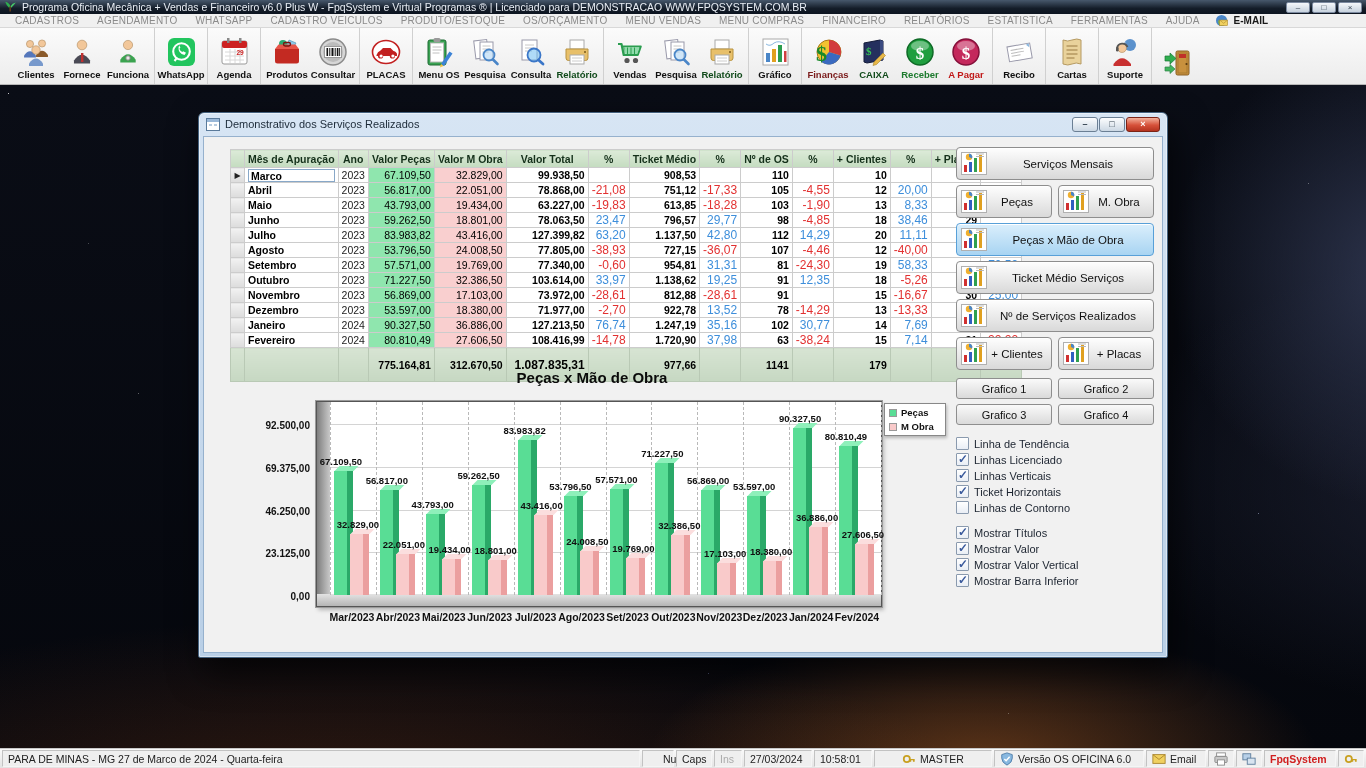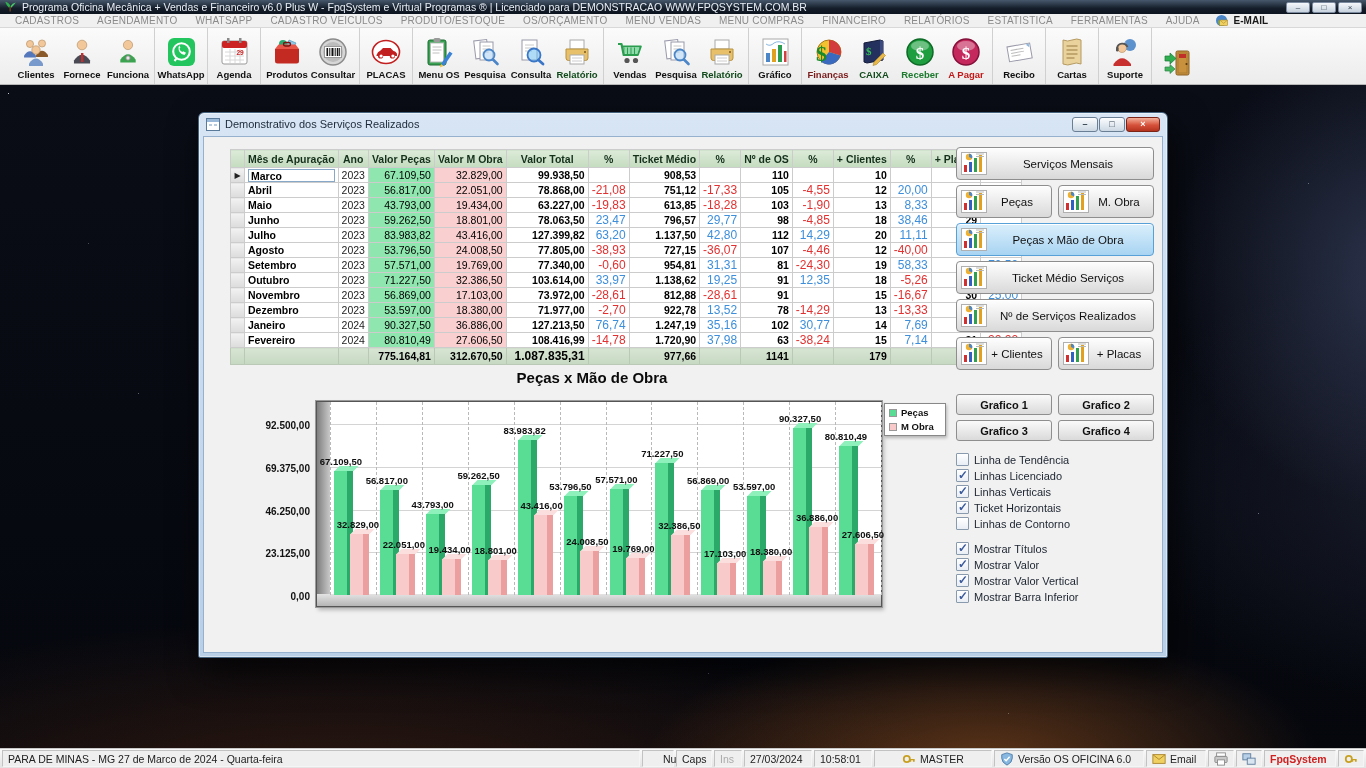--- a/index.html
+++ b/index.html
@@ -64,21 +64,21 @@
   table.grid th { height:18px; background:linear-gradient(#dcead8,#c4dcc0); color:#14301a; font-weight:bold; font-size:10.5px; }
   td.gut { background:linear-gradient(#f2f2f2,#dcdcdc); border-color:#c4c4c4; text-align:center; font-size:8px; color:#222; padding:0; }
   td.mes { font-weight:bold; color:#000; }
   td.ano { text-align:center; color:#222; }
   td.num { text-align:right; font-weight:bold; color:#000; }
   td.val { text-align:right; color:#000; }
   td.pecas { background:#8fe6ae; } td.mobra { background:#f9cfcf; }
   td.total { text-align:right; font-weight:bold; }
   td.pct { text-align:right; font-size:12px; }
   td.pct.pos { color:#3d8edb; } td.pct.neg { color:#e23030; }
-  tr.totals td { background:linear-gradient(#d7e4d3,#c6d8c2); font-weight:bold; border-color:#b9c9b5; height:17px; }
+  tr.totals td { background:linear-gradient(#d7e4d3,#c6d8c2); font-weight:bold; border-color:#b9c9b5; height:34px; }
   tr.totals td.total { font-size:12px; }
   .editcell { display:block; background:#fff; border:1px solid #88a8c8; padding:0 2px; height:13px; line-height:12px; }
 
   
   .chart-zone { position:absolute; left:26px; top:232px; width:724px; height:276px; }
   .chart-title { text-align:center; font-size:15px; font-weight:bold; color:#0a0a0a; font-family:"Liberation Sans",sans-serif; }
   .plot-frame { position:absolute; left:86px; top:32px; width:566px; height:206px; background:#fff;
     border:1px solid #555; box-shadow:0 0 0 1px #9a9a9a, 2px 3px 4px rgba(0,0,0,.25); }
   .wall-left { position:absolute; left:0; top:0; width:13px; height:100%; background:linear-gradient(90deg,#7e7e7e,#c9c9c9); }
   .wall-bottom { position:absolute; left:0; bottom:0; width:100%; height:12px; background:linear-gradient(#e3e3e3,#b5b5b5); }
@@ -890,20 +890,34 @@
             <div class="bar-label" style="left: 502.167px; top: 110px;">36.886,00</div>
             <div class="bar g" style="left: 522.083px; top: 44px; width: 19px; height: 149px; z-index: 3;">
               <div class="cap"></div>
             </div>
             <div class="bar p" style="left: 538.083px; top: 142px; width: 19px; height: 51px; z-index: 4;">
               <div class="cap"></div>
             </div>
             <div class="bar-label" style="left: 531.083px; top: 29px;">80.810,49</div>
             <div class="bar-label" style="left: 548.083px; top: 127px;">27.606,50</div>
           </div>
+        <div id="xlabels" style="position:absolute;left:86px;top:242px;width:566px;height:14px;">
+            <div class="xtick" style="left: 35.9583px;">Mar/2023</div>
+            <div class="xtick" style="left: 81.875px;">Abr/2023</div>
+            <div class="xtick" style="left: 127.792px;">Mai/2023</div>
+            <div class="xtick" style="left: 173.708px;">Jun/2023</div>
+            <div class="xtick" style="left: 219.625px;">Jul/2023</div>
+            <div class="xtick" style="left: 265.542px;">Ago/2023</div>
+            <div class="xtick" style="left: 311.458px;">Set/2023</div>
+            <div class="xtick" style="left: 357.375px;">Out/2023</div>
+            <div class="xtick" style="left: 403.292px;">Nov/2023</div>
+            <div class="xtick" style="left: 449.208px;">Dez/2023</div>
+            <div class="xtick" style="left: 495.125px;">Jan/2024</div>
+            <div class="xtick" style="left: 541.042px;">Fev/2024</div>
+          </div>
         <div class="legend" id="legend">
             <div class="lrow">
               <span class="sw" style="background:#59dd95"></span>
               <span>Peças</span>
             </div>
             <div class="lrow">
               <span class="sw" style="background:#f9caca"></span>
               <span>M Obra</span>
             </div>
           </div>
@@ -1035,21 +1049,21 @@
                   <rect x="13" y="6" width="3" height="14" fill="#30a050"></rect>
                   <rect x="18" y="3" width="3" height="17" fill="#e0a020"></rect>
                   <circle cx="8" cy="5" r="3.2" fill="#f0b030"></circle>
                   <path d="M8 5 L8 1.8 A3.2 3.2 0 0 1 11 6.5z" fill="#4a86c8"></path>
                   <path d="M15 2 h8 M15 4.5 h8" stroke="#b8b8b8"></path>
                 </svg>
               </span>
               <span>+ Placas</span>
             </div>
           </div>
-          <div style="margin-top: 24px; font-weight: bold;">
+          <div style="margin-top: 8px;">
             <div class="btn-row">
               <div class="gbtn">Grafico 1</div>
               <div class="gbtn">Grafico 2</div>
             </div>
             <div class="btn-row">
               <div class="gbtn">Grafico 3</div>
               <div class="gbtn">Grafico 4</div>
             </div>
           </div>
           <div class="cbgroup">

